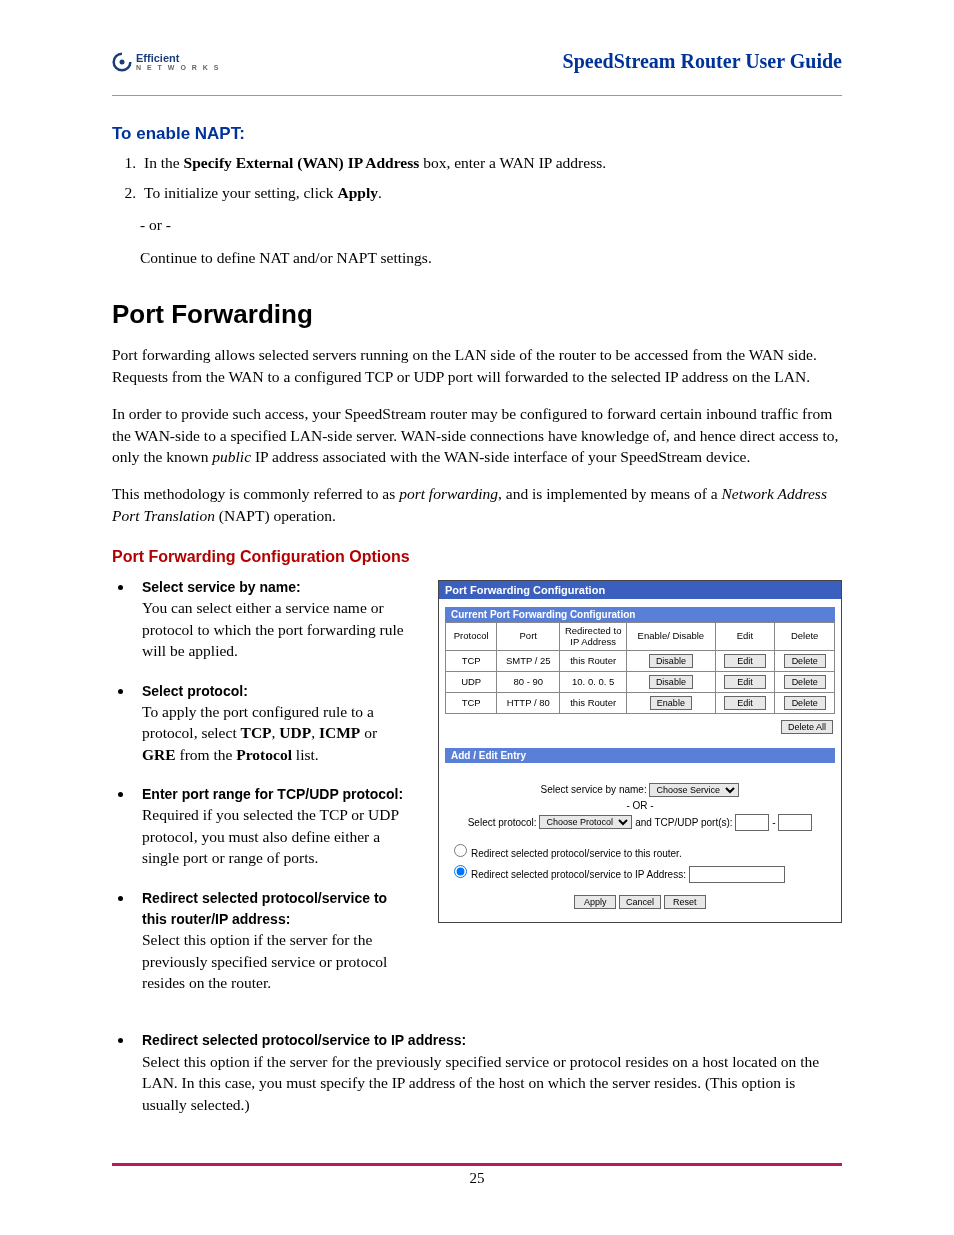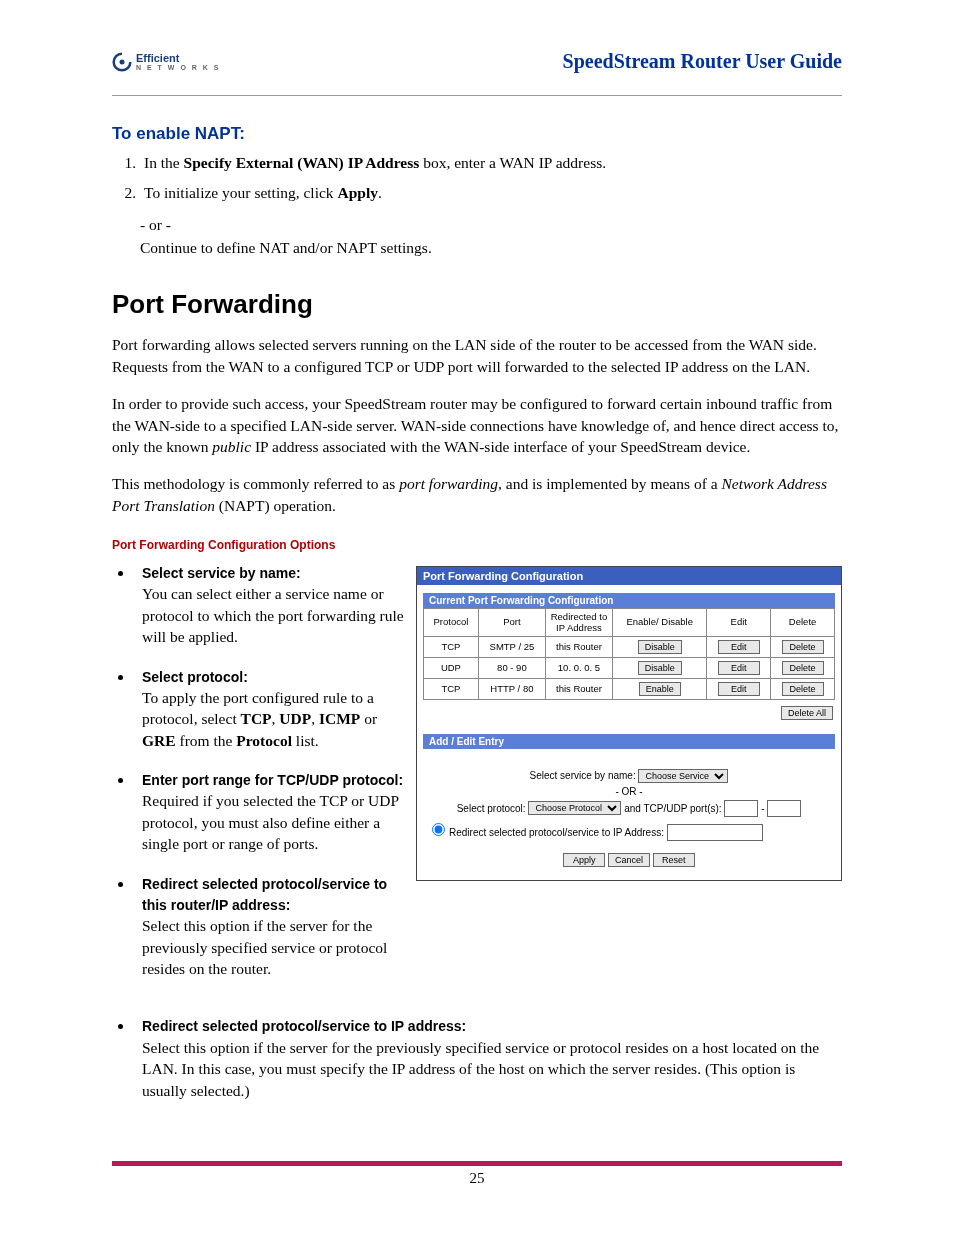--- a/index.html
+++ b/index.html
@@ -59,21 +59,21 @@
   .h1-black {
     font-family: Arial, sans-serif;
     font-weight: bold;
     font-size: 26px;
     margin: 30px 0 14px 0;
   }
   .h2-red {
     font-family: Arial, sans-serif;
     color: #b30000;
     font-weight: bold;
-    font-size: 12px;
+    font-size: 16px;
     margin: 22px 0 10px 0;
   }
   ol.numbered {
     margin: 6px 0 0 0;
     padding-left: 28px;
     font-size: 15.5px;
     line-height: 1.45;
   }
   ol.numbered li { margin-bottom: 8px; padding-left:4px;}
   .indent-sub { margin-left: 28px; font-size: 15.5px; line-height:1.5; }
@@ -89,21 +89,21 @@
     line-height: 1.38;
   }
   ul.bullets > li { margin-bottom: 18px; padding-left: 8px;}
   .opt-title {
     font-family: Arial, sans-serif;
     font-weight: bold;
     font-size: 14px;
   }
   .columns {
     display: flex;
-    gap: 8px;
+    gap: 30px;
     align-items: flex-start;
   }
   .col-left { flex: 0 0 296px; }
   .col-right { flex: 1; }
   
   .panel {
     border: 1px solid #444;
     font-family: Arial, sans-serif;
     font-size: 10px;
     color: #000;
@@ -162,21 +162,21 @@
   .txt {
     border: 1px solid #666;
     font-size: 9px;
     height: 13px;
   }
   .center { text-align: center; }
   .radio { margin-right: 4px; }
   .footer-pg {
     text-align: center;
     font-size: 15px;
-    border-top: 5px solid #be185d;
+    border-top: 3px solid #be185d;
     padding-top: 4px;
     position: absolute;
     bottom: 48px;
     left: 112px;
     right: 112px;
   }
 </style>
 </head>
 <body>
 
@@ -201,21 +201,21 @@
   <div class="h3-blue">To enable NAPT:</div>
   <ol class="numbered">
     <li>
       <span>In the </span><b>Specify External (WAN) IP Address</b><span> box, enter a WAN IP address.</span>
     </li>
     <li>
       <span>To initialize your setting, click </span><b>Apply</b><span>.</span>
     </li>
   </ol>
   <div class="indent-sub">- or -</div>
-  <div class="indent-sub" style="">Continue to define NAT and/or NAPT settings.</div>
+  <div class="indent-sub" style="margin-top:10px;">Continue to define NAT and/or NAPT settings.</div>
 
   <div class="h1-black">Port Forwarding</div>
 
   <p class="body">Port forwarding allows selected servers running on the LAN side of the router to be accessed from the WAN side. Requests from the WAN to a configured TCP or UDP port will forwarded to the selected IP address on the LAN.</p>
   <p class="body">
     <span>In order to provide such access, your SpeedStream router may be configured to forward certain inbound traffic from the WAN-side to a specified LAN-side server. WAN-side connections have knowledge of, and hence direct access to, only the known </span><i>public</i><span> IP address associated with the WAN-side interface of your SpeedStream device.</span>
   </p>
   <p class="body">
     <span>This methodology is commonly referred to as </span><i>port forwarding</i><span>, and is implemented by means of a </span><i>Network Address Port Translation</i><span> (NAPT) operation.</span>
   </p>
@@ -294,20 +294,23 @@
           </div>
           <div class="form-row center">- OR -</div>
           <div class="form-row center">
             <span>Select protocol:</span>
             <select class="sel"><option>Choose Protocol</option></select>
             <span>and TCP/UDP port(s):</span>
             <input class="txt" style="width: 28px;">
             <span>-</span>
             <input class="txt" style="width: 28px;">
           </div>
+          <div class="form-row" style="margin-top:10px;">
+            <input type="radio" class="radio" style=""><span>Redirect selected protocol/service to this router.</span>
+          </div>
           <div class="form-row">
             <input type="radio" class="radio" checked="" style=""><span>Redirect selected protocol/service to IP Address:</span>
             <input class="txt" style="width: 90px;">
           </div>
           <div class="form-row center" style="margin-top:12px;">
             <button class="btn">Apply</button>
             <button class="btn">Cancel</button>
             <button class="btn">Reset</button>
           </div>
         </div>

